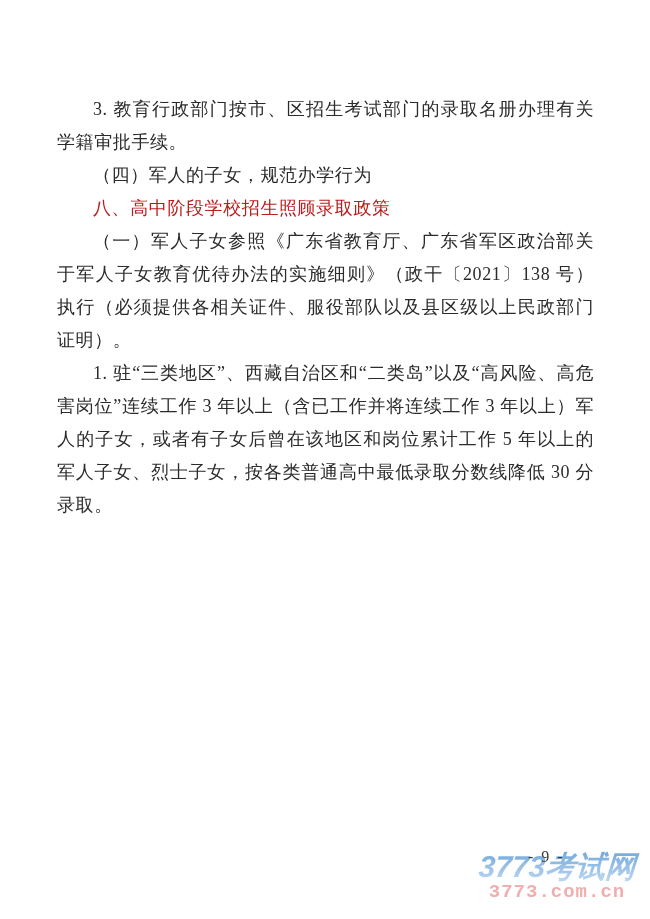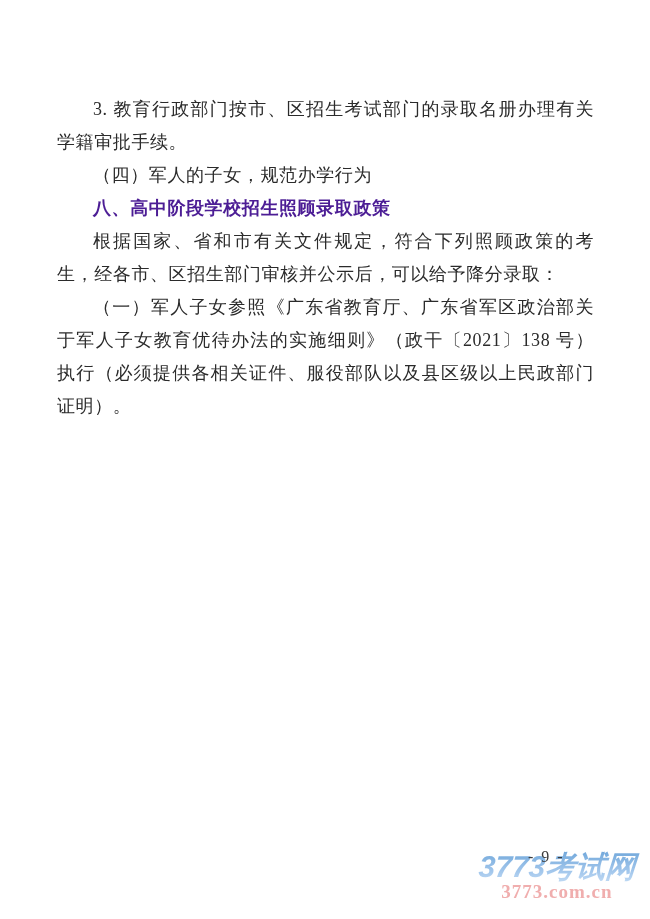--- a/index.html
+++ b/index.html
@@ -26,22 +26,22 @@
     letter-spacing: 0.6px;
     text-align: justify;
   }
   .text-block p {
     margin: 0;
     padding: 0;
     text-indent: 2em;
   }
   .text-block p.heading {
     font-family: "Liberation Sans", "DejaVu Sans", sans-serif;
-    font-weight: bold;
-    color: #4c1d95;
+    font-weight: normal;
+    color: #b91c1c;
   }
   .page-number {
     position: absolute;
     left: 528px;
     top: 848px;
     font-size: 16px;
     color: #3c3c3c;
     letter-spacing: 2px;
     z-index: 3;
     font-family: "Liberation Serif", "DejaVu Serif", serif;
@@ -65,40 +65,40 @@
     background: linear-gradient(180deg, #6fa6da 0%, #a9cbee 70%, #c4dcf4 100%);
     -webkit-background-clip: text;
     background-clip: text;
     color: transparent;
     white-space: nowrap;
     transform: skewX(-4deg);
   }
   .watermark .site-url {
     display: block;
     margin-top: -2px;
-    font-family: Liberation Serif, serif;
+    font-family: Liberation Mono, monospace;
     font-size: 19px;
     font-weight: bold;
     line-height: 20px;
     color: #f0aeae;
     letter-spacing: 1px;
     white-space: nowrap;
   }
 </style>
 </head>
 <body>
 
 <div class="page">
 
   <div class="text-block">
     <p>3. 教育行政部门按市、区招生考试部门的录取名册办理有关学籍审批手续。</p>
     <p>（四）军人的子女，规范办学行为</p>
     <p class="heading">八、高中阶段学校招生照顾录取政策</p>
-    <p>根据国家、省和市有关文件规定，符合下列照顾政策的考生，经各市、区招生部门审核并公示后，可以给予降分录取：</p>
     <p>（一）军人子女参照《广东省教育厅、广东省军区政治部关于军人子女教育优待办法的实施细则》（政干〔2021〕138 号）执行（必须提供各相关证件、服役部队以及县区级以上民政部门证明）。</p>
+    <p>1. 驻“三类地区”、西藏自治区和“二类岛”以及“高风险、高危害岗位”连续工作 3 年以上（含已工作并将连续工作 3 年以上）军人的子女，或者有子女后曾在该地区和岗位累计工作 5 年以上的军人子女、烈士子女，按各类普通高中最低录取分数线降低 30 分录取。</p>
   </div>
 
   <div class="page-number">- 9 -</div>
 
   <div class="watermark">
     <span class="site-name">3773考试网</span>
     <span class="site-url">3773.com.cn</span>
   </div>
 
 </div>

